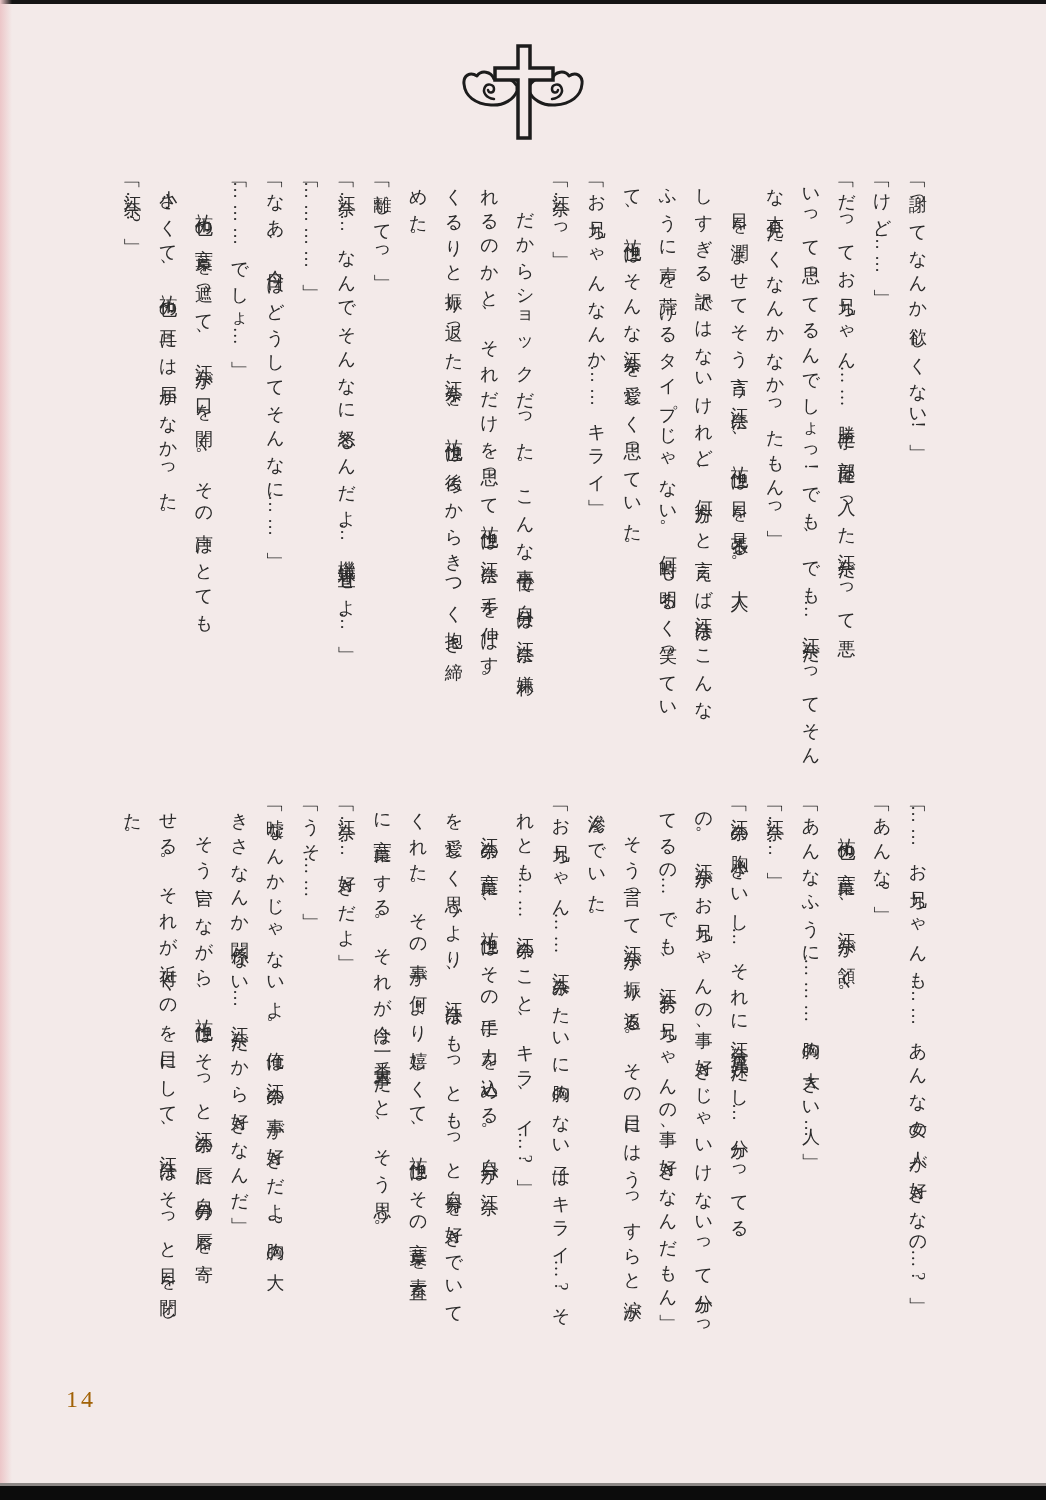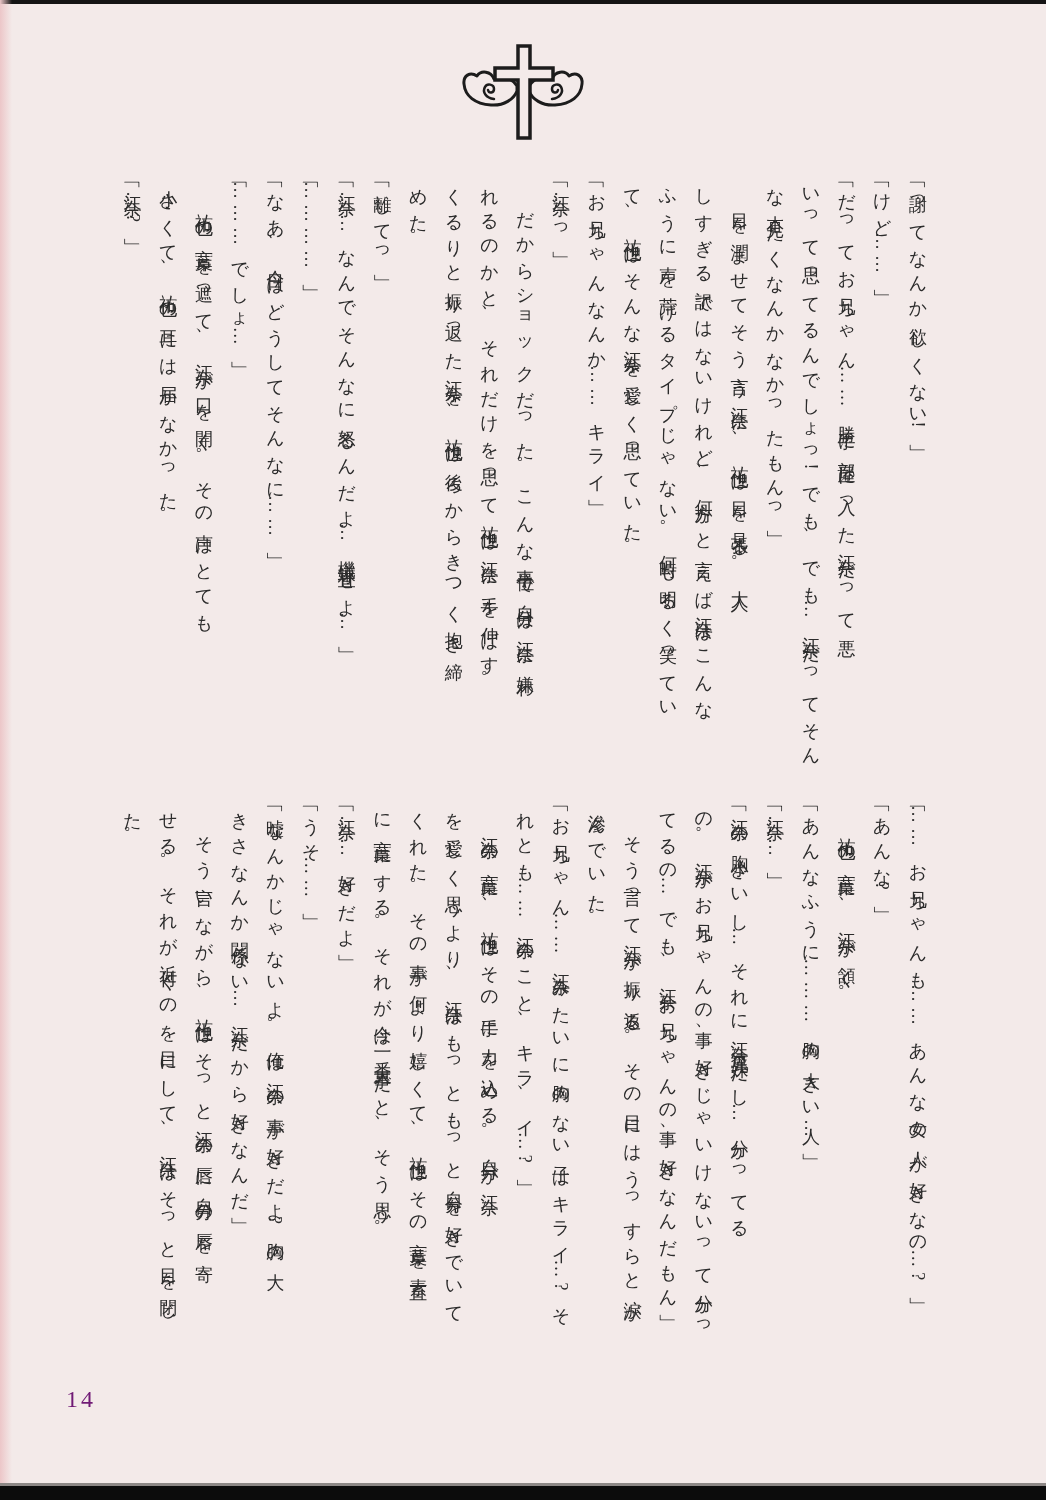--- a/index.html
+++ b/index.html
@@ -36,21 +36,21 @@
     letter-spacing:5px;
     line-height:35.7px;
     color:#2b2b2b;
     white-space:nowrap;
   }
   #block-top    { top:176px; }
   #block-bottom { top:800px; }
   .tline.indent { text-indent:23px; }
   .page-number {
     position:absolute; left:66px; top:1386px;
-    font-size:24px; letter-spacing:3px; color:#701a75;
+    font-size:24px; letter-spacing:3px; color:#a16207;
   }
 </style>
 </head>
 <body>
 
 <div class="page">
 
   <div class="edge-top"></div>
   <div class="edge-left"></div>
 

